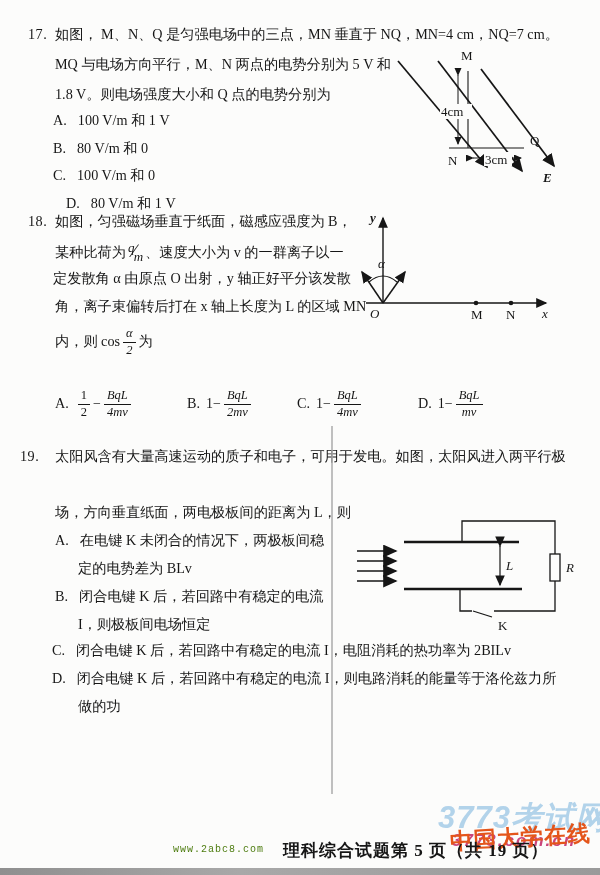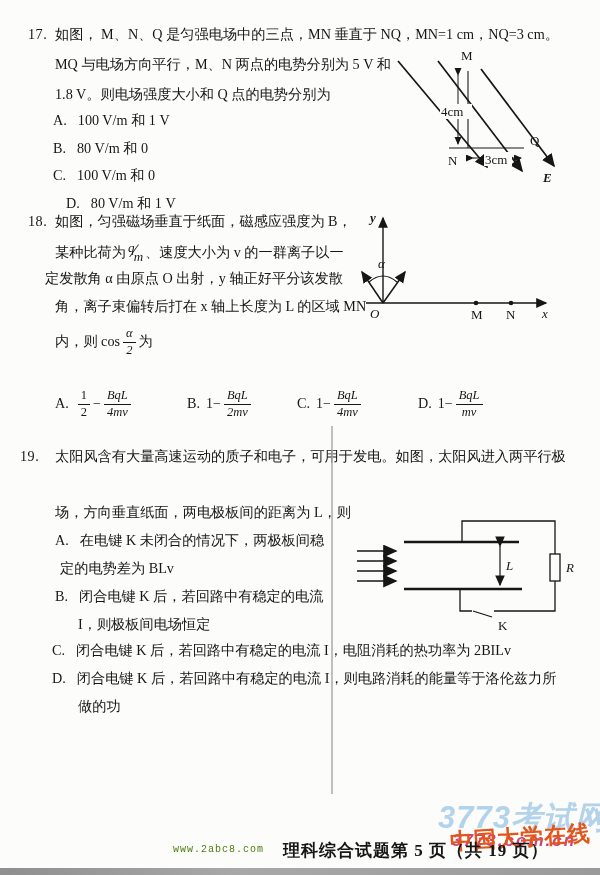--- a/index.html
+++ b/index.html
@@ -38,21 +38,21 @@
   svg text{font-family:"Liberation Serif","DejaVu Serif",serif;font-size:13px;fill:#161616;}
   svg .it{font-style:italic;}
   svg .b{font-weight:700;}
 </style>
 </head>
 <body>
 
 <div id="page">
 
   <div class="ln qnum" style="top:26px;left:28px">17.</div>
-  <div class="ln" style="top:26px;left:55px">如图， M、N、Q 是匀强电场中的三点，MN 垂直于 NQ，MN=1 cm，NQ=3 cm。</div>
+  <div class="ln" style="top:26px;left:55px">如图， M、N、Q 是匀强电场中的三点，MN 垂直于 NQ，MN=4 cm，NQ=7 cm。</div>
   <div class="ln" style="top:56px;left:55px">MQ 与电场方向平行，M、N 两点的电势分别为 5 V 和</div>
   <div class="ln" style="top:86px;left:55px">1.8 V。则电场强度大小和 Q 点的电势分别为</div>
 
   <div class="ln" style="top:112px;left:53px">
     <span>A.</span><span class="opt-gap">100 V/m 和 1 V</span>
   </div>
   <div class="ln" style="top:140px;left:53px">
     <span>B.</span><span class="opt-gap">80 V/m 和 0</span>
   </div>
   <div class="ln" style="top:167px;left:53px">
@@ -88,21 +88,21 @@
     <text x="60" y="119">N</text>
     <text x="142" y="99">Q</text>
     <text x="155" y="136" class="it b">E</text>
   </svg>
 
   <div class="ln qnum" style="top:213px;left:28px">18.</div>
   <div class="ln" style="top:213px;left:55px">如图，匀强磁场垂直于纸面，磁感应强度为 B，</div>
   <div class="ln" style="top:239px;left:55px">
     <span>某种比荷为</span><span class="skew"><span class="up">q</span><span class="sl">∕</span><span class="dn">m</span></span><span>、速度大小为 v 的一群离子以一</span>
   </div>
-  <div class="ln" style="top:270px;left:45px">定发散角 α 由原点 O 出射，y 轴正好平分该发散</div>
+  <div class="ln" style="top:270px;left:53px">定发散角 α 由原点 O 出射，y 轴正好平分该发散</div>
   <div class="ln" style="top:298px;left:55px">角，离子束偏转后打在 x 轴上长度为 L 的区域 MN</div>
   <div class="ln" style="top:326px;left:55px;display:flex;align-items:center;height:32px">
     <span>内，则 cos</span>
     <span class="frac it">
         <span class="num">α</span>
         <span class="den">2</span>
       </span>
     <span>为</span>
   </div>
 
@@ -164,21 +164,21 @@
     <text x="158" y="111">N</text>
   </svg>
 
   <div class="ln qnum" style="top:448px;left:20px">19.</div>
   <div class="ln" style="top:448px;left:55px">太阳风含有大量高速运动的质子和电子，可用于发电。如图，太阳风进入两平行极</div>
   <div class="ln" style="top:504px;left:55px">场，方向垂直纸面，两电极板间的距离为 L，则</div>
 
   <div class="ln" style="top:532px;left:55px">
     <span>A.</span><span class="opt-gap">在电键 K 未闭合的情况下，两极板间稳</span>
   </div>
-  <div class="ln" style="top:560px;left:60px">定的电势差为 BLv</div>
+  <div class="ln" style="top:560px;left:78px">定的电势差为 BLv</div>
 
   <div class="ln" style="top:616px;left:78px">I，则极板间电场恒定</div>
   <div class="ln" style="top:588px;left:55px">
     <span>B.</span><span class="opt-gap">闭合电键 K 后，若回路中有稳定的电流</span>
   </div>
 
   <div class="ln" style="top:642px;left:52px">
     <span>C.</span><span class="opt-gap">闭合电键 K 后，若回路中有稳定的电流 I，电阻消耗的热功率为 2BILv</span>
   </div>
 

